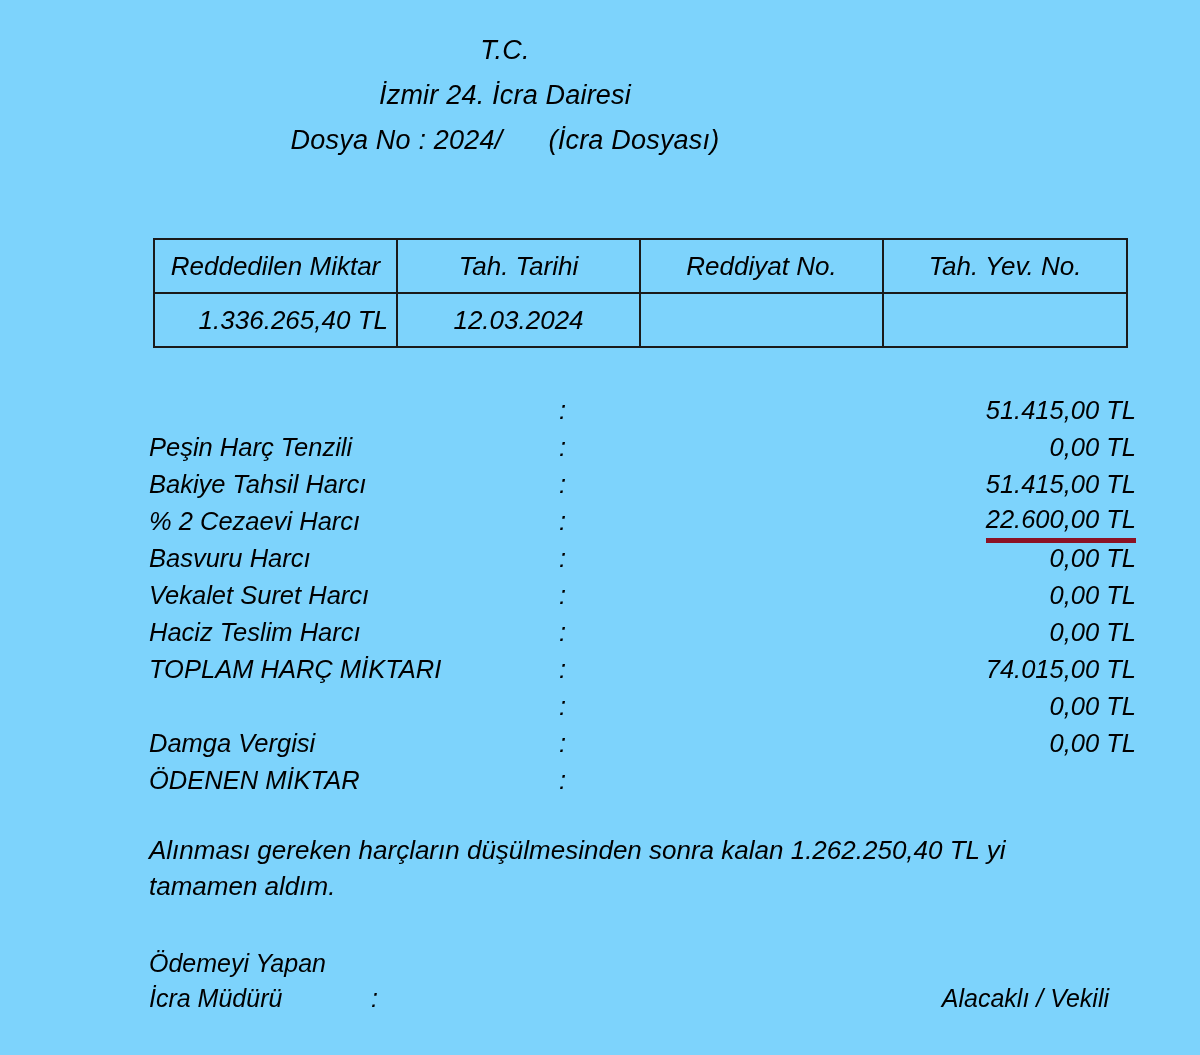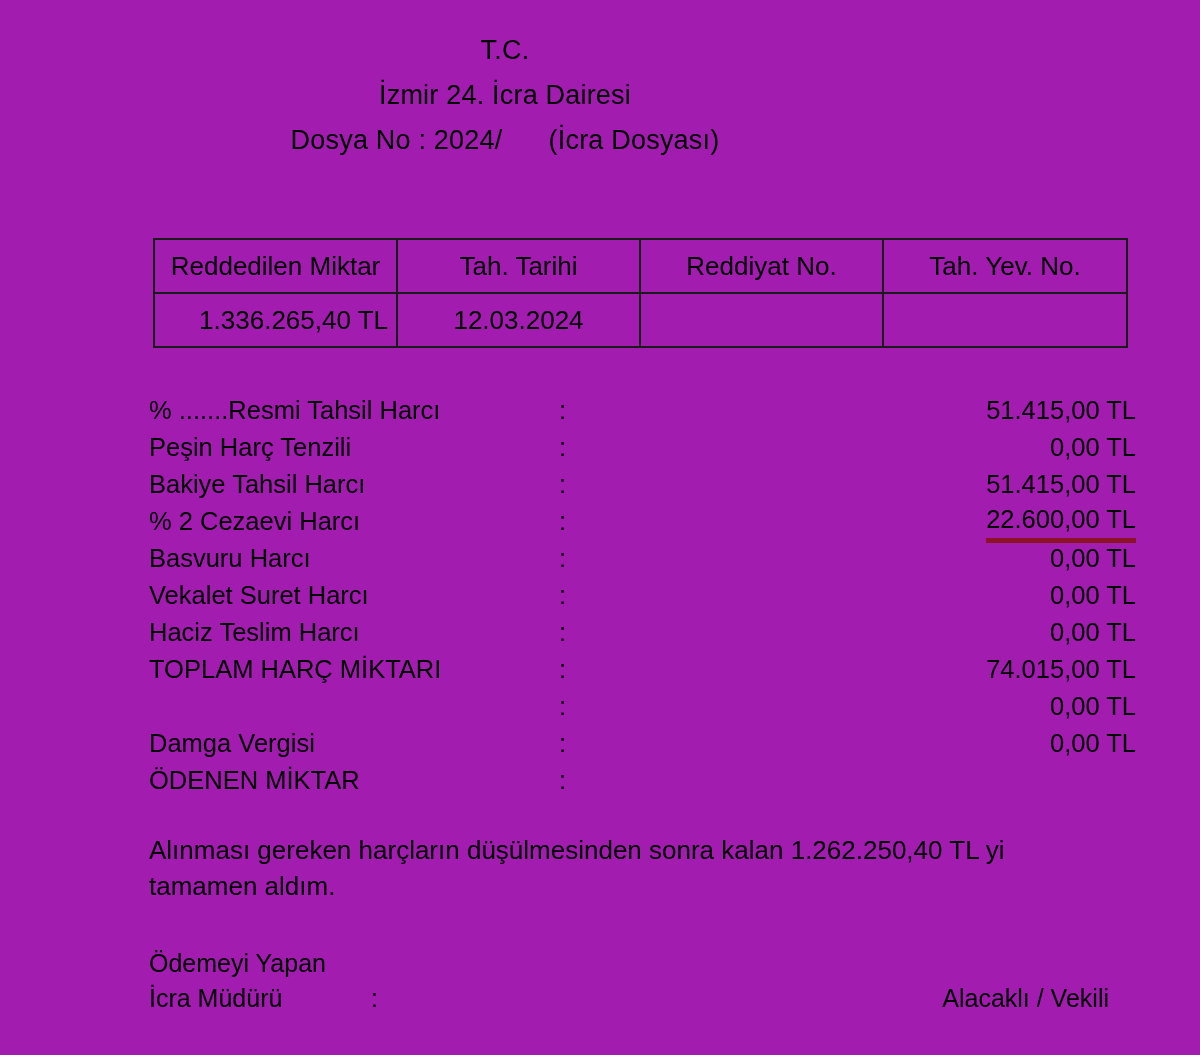--- a/index.html
+++ b/index.html
@@ -13,21 +13,22 @@
     height: 1055px;
     position: relative;
     font-family: "Liberation Sans", sans-serif;
     color: #000000;
     overflow: hidden;
   }
 
   .page {
     position: absolute;
     inset: 0;
-    background: #a21caf;
+    background: #7dd3fc;
+    font-style: italic;
   }
 
   
   .header {
     position: absolute;
     left: 0;
     top: 28px;
     width: 1010px;
     text-align: center;
   }
@@ -189,21 +190,20 @@
         <td class="cell-date">12.03.2024</td>
         <td></td>
         <td></td>
       </tr>
     </tbody>
   </table>
 
   <div class="fees">
 
     <div class="fee-row">
-      <span class="fee-label">% .......Resmi Tahsil Harcı</span>
       <span class="fee-colon">:</span>
       <span class="fee-value">51.415,00 TL</span>
     </div>
 
     <div class="fee-row">
       <span class="fee-label">Peşin Harç Tenzili</span>
       <span class="fee-colon">:</span>
       <span class="fee-value">0,00 TL</span>
     </div>
 

